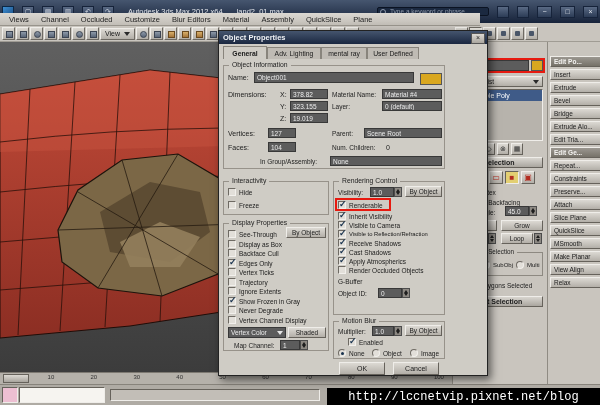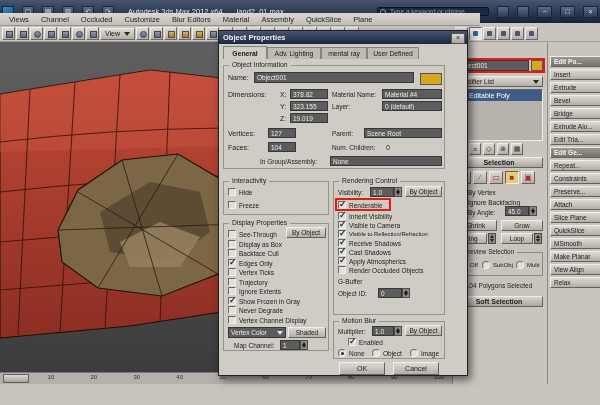--- a/index.html
+++ b/index.html
@@ -60,21 +60,21 @@
       box-sizing:border-box;position:relative;flex:none;}
   .cb.on::after{content:"✓";position:absolute;left:0;top:-3px;font-size:9px;font-weight:bold;color:#18324e;}
   .cbl{font-size:6.5px;white-space:nowrap;}
   .rd{width:8px;height:8px;border-radius:50%;background:#e2dfd9;border:1px solid;
       border-color:#6e6a63 #f2f0ec #f2f0ec #6e6a63;box-sizing:border-box;position:relative;flex:none;}
   .rd.on::after{content:"";position:absolute;left:2px;top:2px;width:3px;height:3px;border-radius:50%;background:#18324e;}
   .grp{position:absolute;border:1px solid #97928a;box-sizing:border-box;}
   .grp-title{position:absolute;top:-5px;left:5px;background:#cfccc5;padding:0 3px;font-size:6.8px;color:#222;white-space:nowrap;}
   .redbox{position:absolute;border:2px solid #e71a10;box-sizing:border-box;pointer-events:none;}
   
-  .dialog{left:218px;top:30px;width:250px;height:346px;background:#cfccc5;border:1px solid #222;
+  .dialog{left:218px;top:30px;width:270px;height:346px;background:#cfccc5;border:1px solid #222;
       box-shadow:3px 4px 8px rgba(0,0,0,.55);z-index:10;box-sizing:border-box;}
   .dlg-title{position:absolute;left:0;top:0;width:100%;height:13px;background:linear-gradient(#45556e,#1a2740);
       color:#f0f2f5;font-size:7.5px;font-weight:bold;display:flex;align-items:center;padding-left:4px;box-sizing:border-box;}
   .dlg-close{position:absolute;right:2px;top:2px;width:12px;height:9px;background:linear-gradient(#dcd9d3,#aaa69f);
       border:1px solid #555;font-size:7px;line-height:8px;text-align:center;color:#222;}
   .tab{position:absolute;height:12px;background:#bfbbb4;border:1px solid #88847c;border-bottom:none;
       font-size:6.8px;display:flex;align-items:center;justify-content:center;box-sizing:border-box;}
   .tab.active{background:#cfccc5;height:13px;font-weight:bold;}
   
   .panel-tabs{left:452px;top:26px;width:148px;height:16px;background:#c9c5be;border-bottom:1px solid #a09c94;
@@ -529,14 +529,20 @@
       <span>60</span>
       <span>70</span>
       <span>80</span>
       <span>90</span>
       <span>100</span>
     </div>
     <div class="tlhandle"></div>
   </div>
   <div class="abs panel-bottom"></div>
 
+  <div class="abs statusbar">
+    <div class="listener-pink"></div>
+    <div class="listener-white"></div>
+    <div class="promptline"></div>
+    <div class="wm">http://lccnetvip.pixnet.net/blog</div>
+  </div>
 
 </div>
 
 </body></html>

